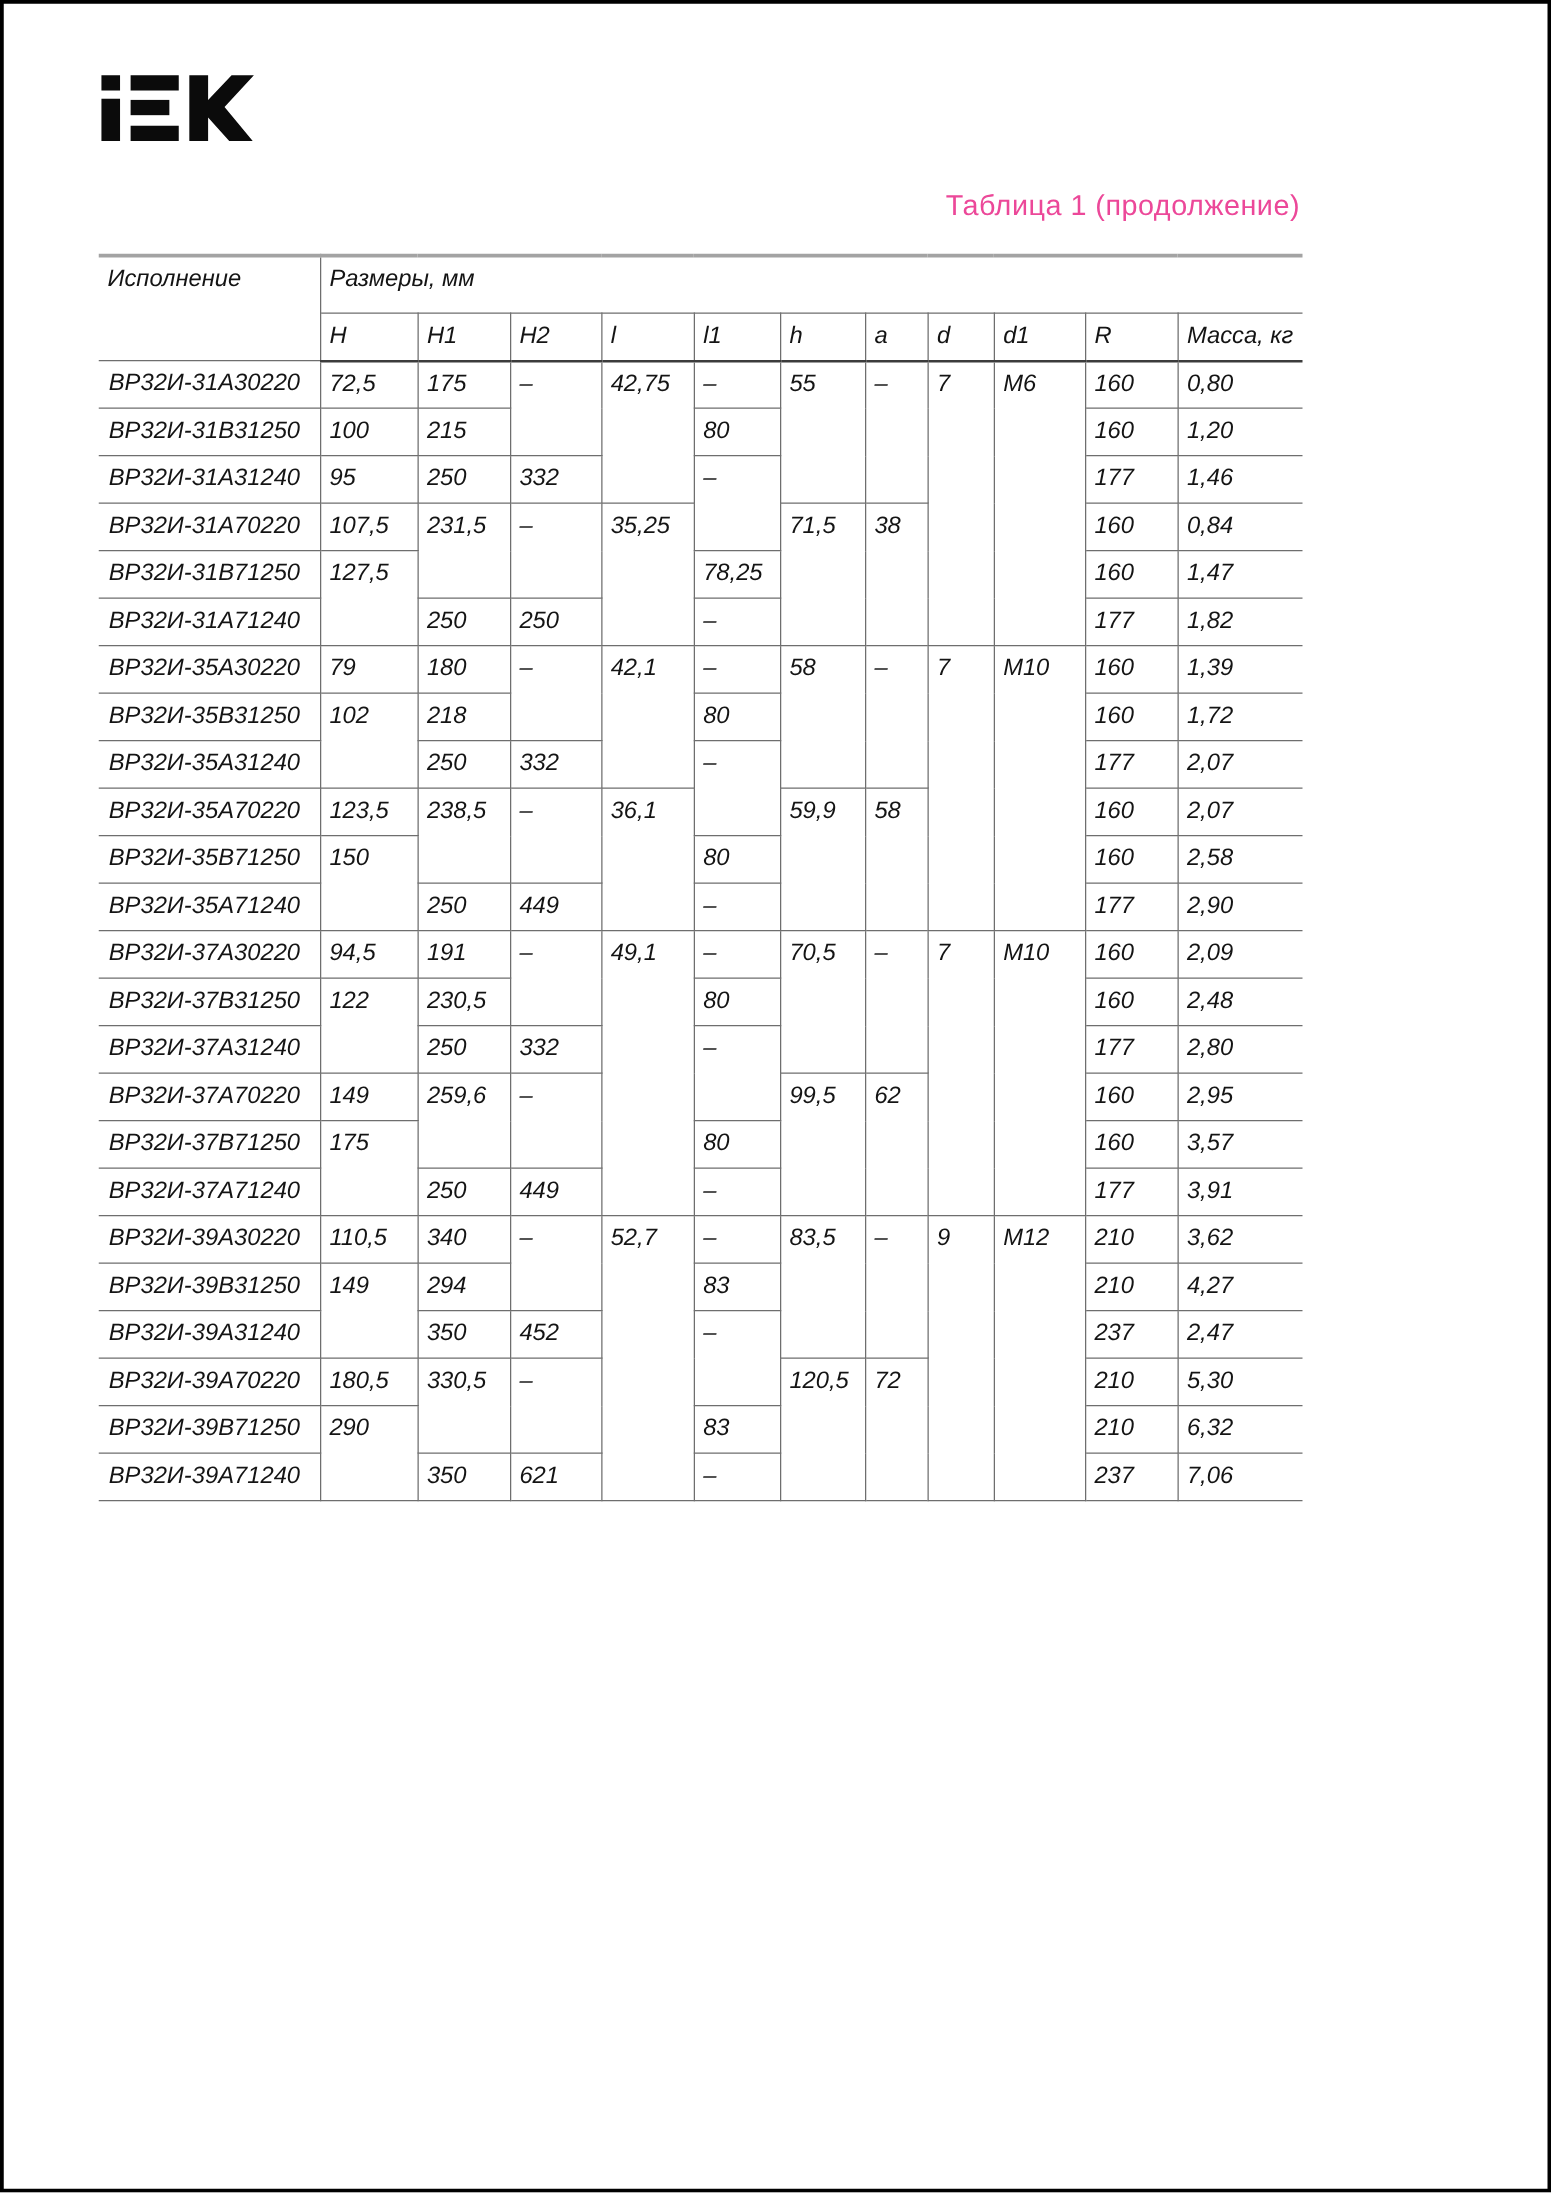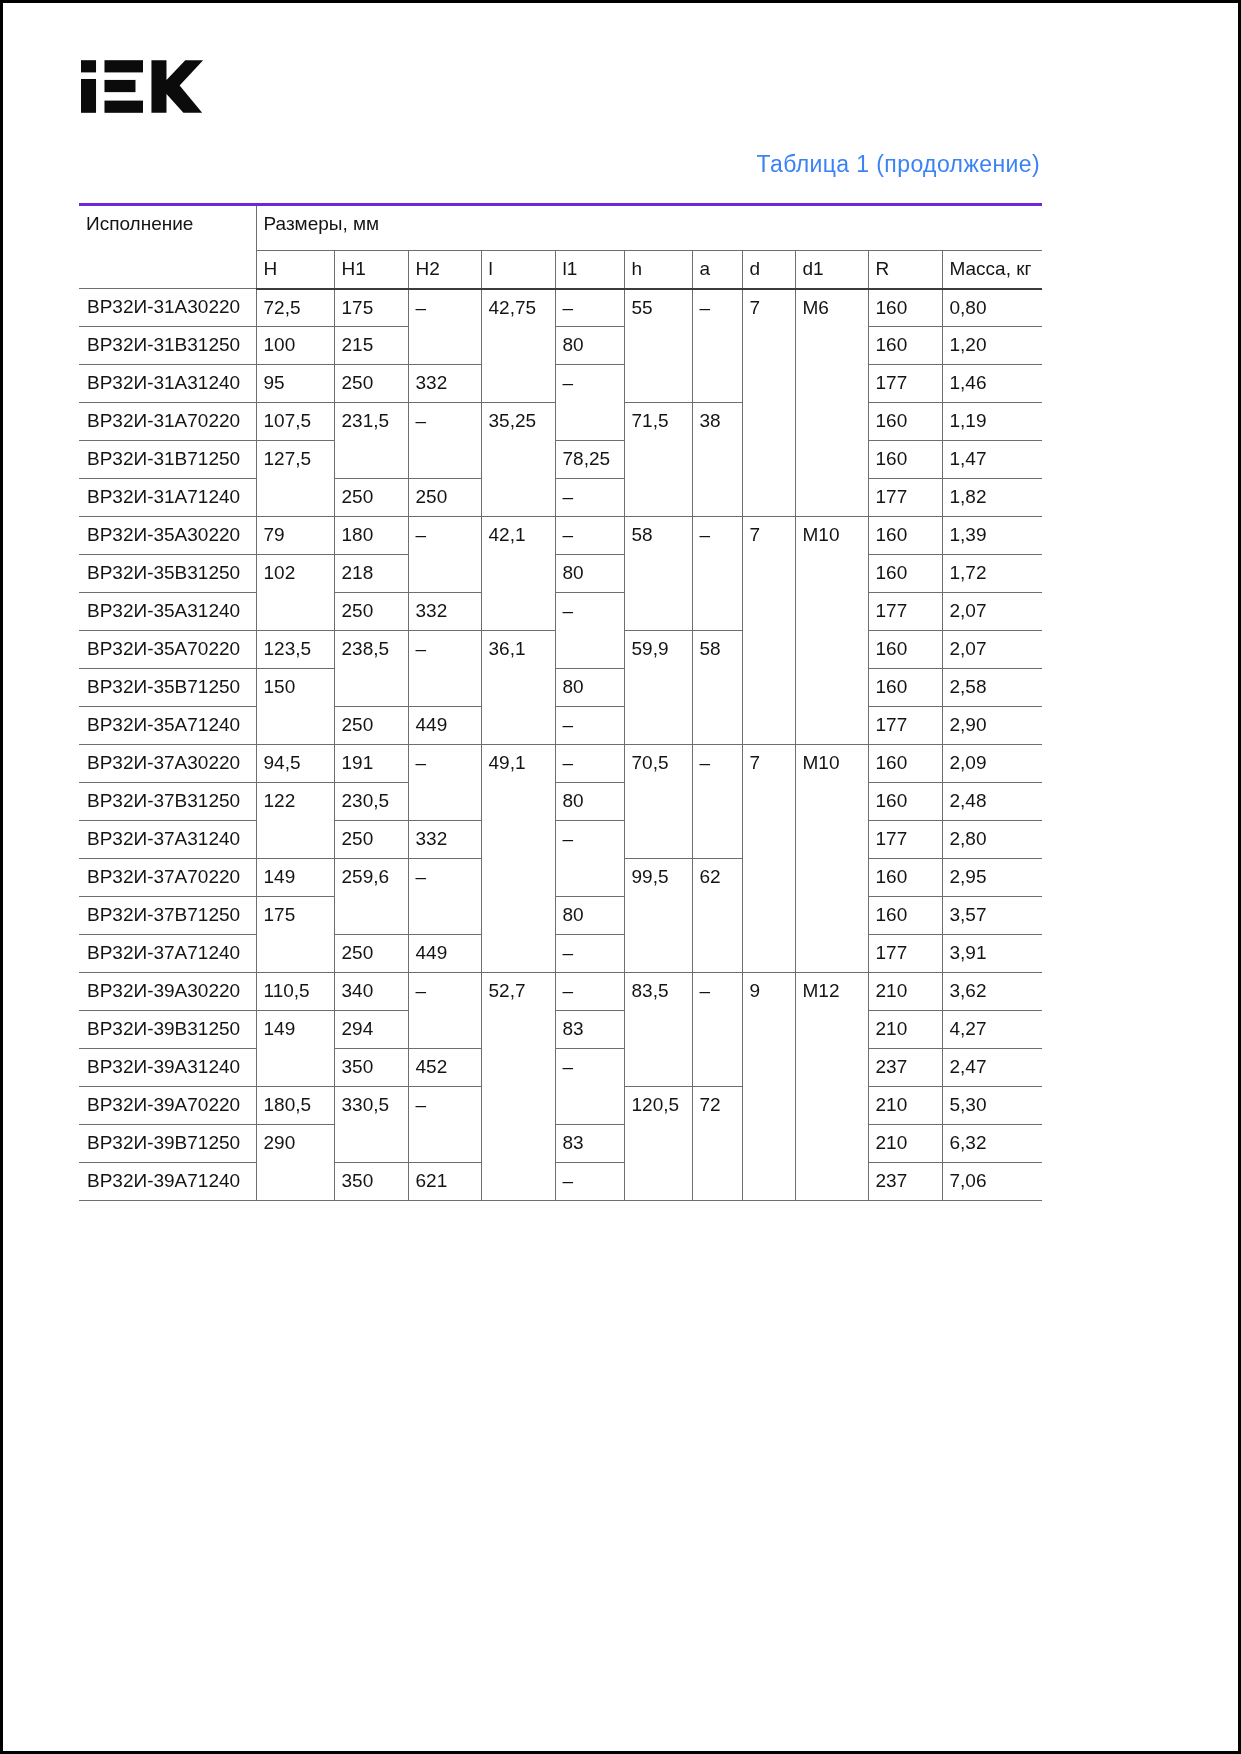--- a/index.html
+++ b/index.html
@@ -17,28 +17,29 @@
     position:absolute; left:78px; top:55px;
     width:124px; height:57px;
   }
   .logo svg { display:block; width:100%; height:100%; }
   .caption {
     position:absolute; left:76px; top:148px;
     width:961px;
     text-align:right;
     font-size:23px;
     letter-spacing:0.4px;
-    color:#3b82f6;
+    color:#ec4899;
   }
   .table-wrap { position:absolute; left:76px; top:200px; width:963px; }
   table {
     border-collapse:collapse;
     table-layout:fixed;
     width:963px;
-    border-top:3px solid #6d28d9;
+    border-top:3px solid #a3a3a3;
+    font-style:italic;
   }
   th, td {
     border:1px solid #6e6e6e;
     font-weight:normal;
     text-align:left;
     vertical-align:top;
     padding:7px 3px 0 7px;
     font-size:19px;
     line-height:1.12;
     white-space:nowrap;
@@ -144,21 +145,21 @@
           </tr>
           <tr>
             <td>ВР32И-31А70220</td>
             <td>107,5</td>
             <td rowspan="2">231,5</td>
             <td rowspan="2">–</td>
             <td rowspan="3">35,25</td>
             <td rowspan="3">71,5</td>
             <td rowspan="3">38</td>
             <td>160</td>
-            <td>1,19</td>
+            <td>0,84</td>
           </tr>
           <tr>
             <td>ВР32И-31В71250</td>
             <td rowspan="2">127,5</td>
             <td>78,25</td>
             <td>160</td>
             <td>1,47</td>
           </tr>
           <tr>
             <td>ВР32И-31А71240</td>

